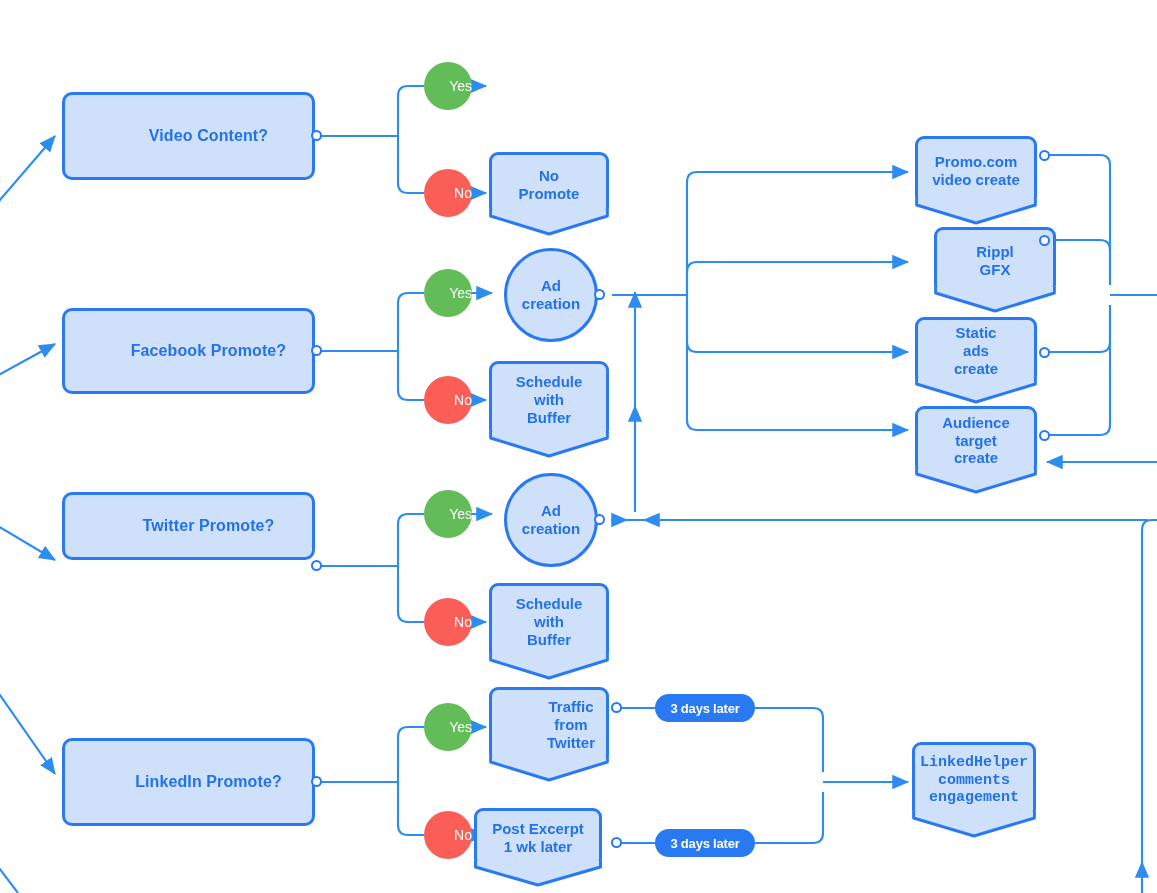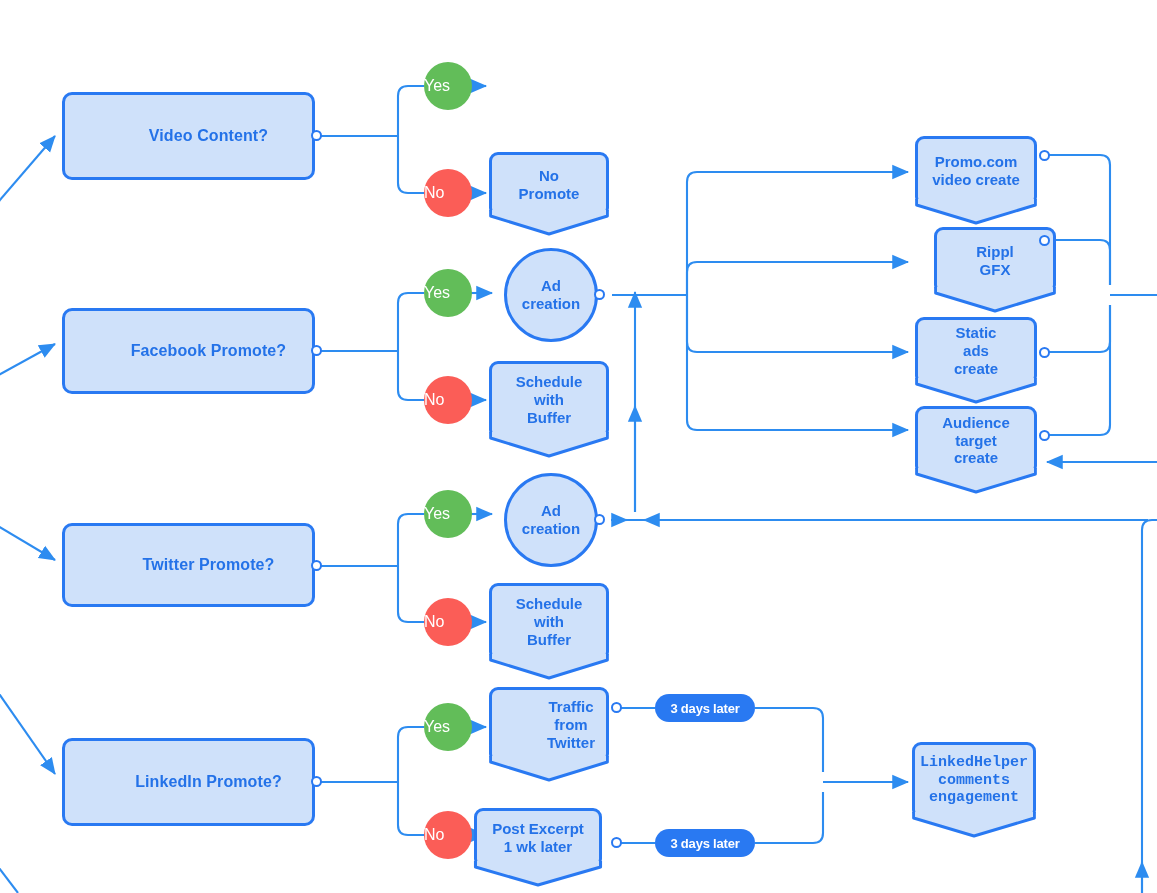--- a/index.html
+++ b/index.html
@@ -18,21 +18,21 @@
   .banner{background:#cfe1fa;border:3px solid #2979f2;border-radius:9px;font-size:15px;line-height:1.18;}
   .banner .bnr-pt{position:absolute;left:0;right:0;top:100%;height:22px;pointer-events:none;}
   .banner .bnr-pt svg{display:block;width:100%;height:22px;overflow:visible;}
 
   
   .circlenode{background:#cfe1fa;border:3px solid #2979f2;border-radius:50%;
               font-size:15px;line-height:1.2;}
 
   
   .ynode{position:absolute;border-radius:50%;display:flex;align-items:center;
-         justify-content:flex-start;color:#ffffff;font-size:16px;font-weight:400;}
+         justify-content:flex-end;color:#ffffff;font-size:14px;font-weight:400;}
   .yes{background:#62bd59;}
   .no{background:#fb5d57;}
 
   
   .pill{position:absolute;background:#2979f2;color:#fff;border-radius:16px;
         display:flex;align-items:center;justify-content:center;
         font-size:13px;font-weight:bold;letter-spacing:-.2px;}
   .conn-dot{position:absolute;width:11px;height:11px;border-radius:50%;
             background:#ffffff;border:2px solid #2979f2;box-sizing:border-box;}
 </style>
@@ -120,21 +120,21 @@
   <div class="node decision" style="left:62px;top:92px;width:253px;height:88px;">
     <span>Video Content?</span>
   </div>
   <div class="conn-dot" style="left:311px;top:130px;"></div>
 
   <div class="node decision" style="left:62px;top:308px;width:253px;height:86px;">
     <span>Facebook Promote?</span>
   </div>
   <div class="conn-dot" style="left:311px;top:345px;"></div>
 
-  <div class="node decision" style="left:62px;top:523px;width:253px;height:84px;">
+  <div class="node decision" style="left:62px;top:492px;width:253px;height:68px;">
     <span>Twitter Promote?</span>
   </div>
   <div class="conn-dot" style="left:311px;top:560px;"></div>
 
   <div class="node decision" style="left:62px;top:738px;width:253px;height:88px;">
     <span>LinkedIn Promote?</span>
   </div>
   <div class="conn-dot" style="left:311px;top:776px;"></div>
 
   <div class="ynode yes" style="left:424px;top:62px;width:48px;height:48px;">

